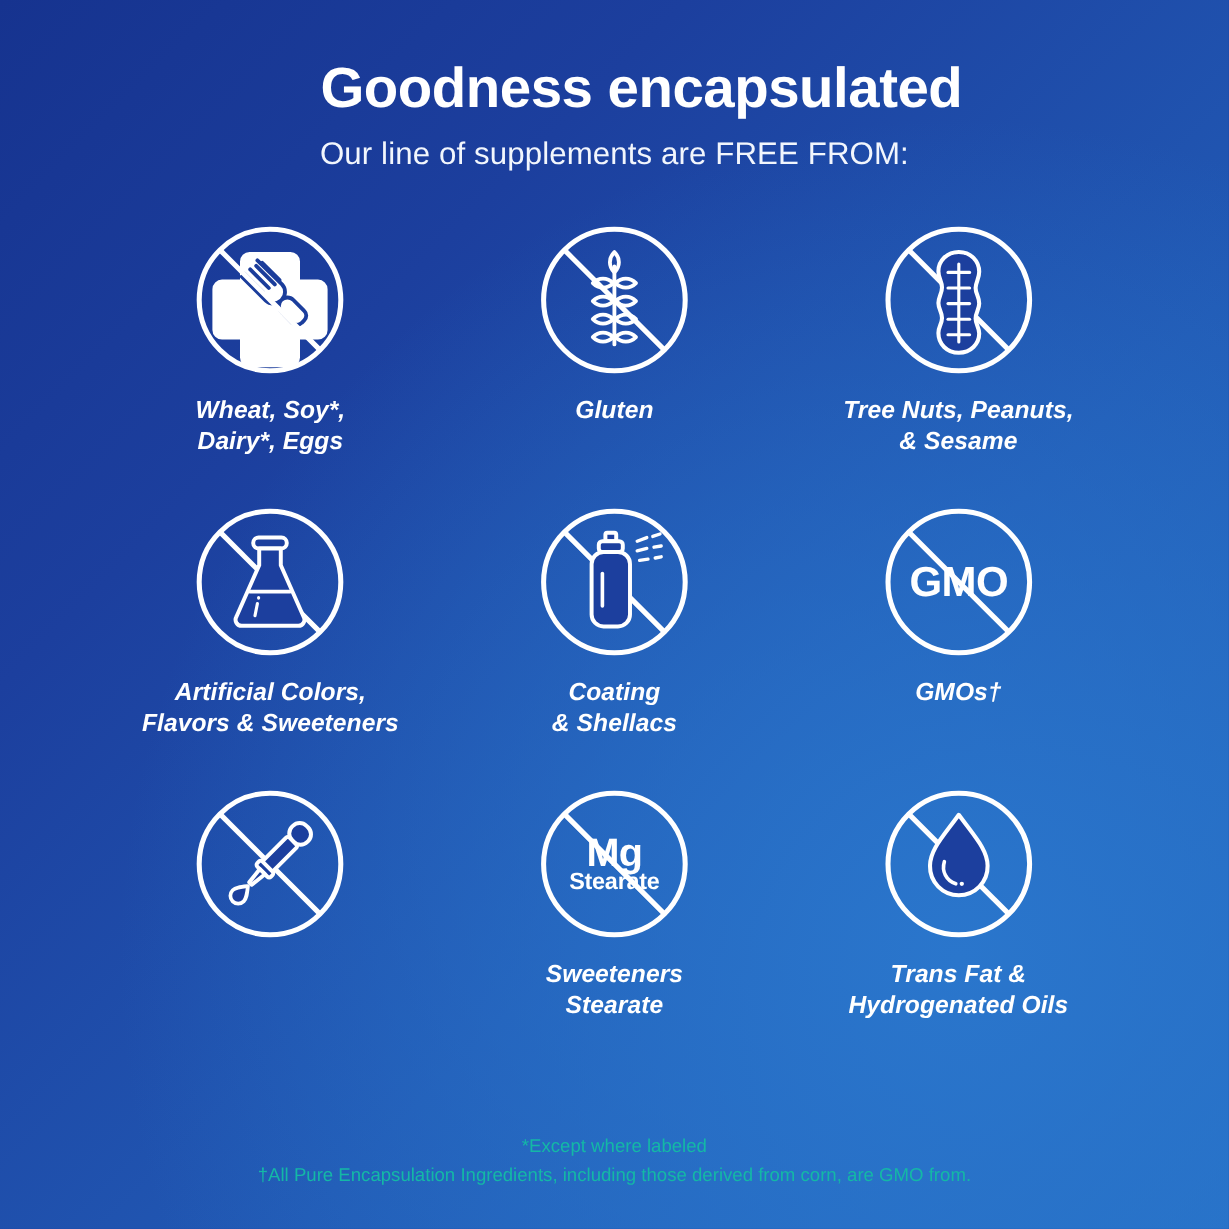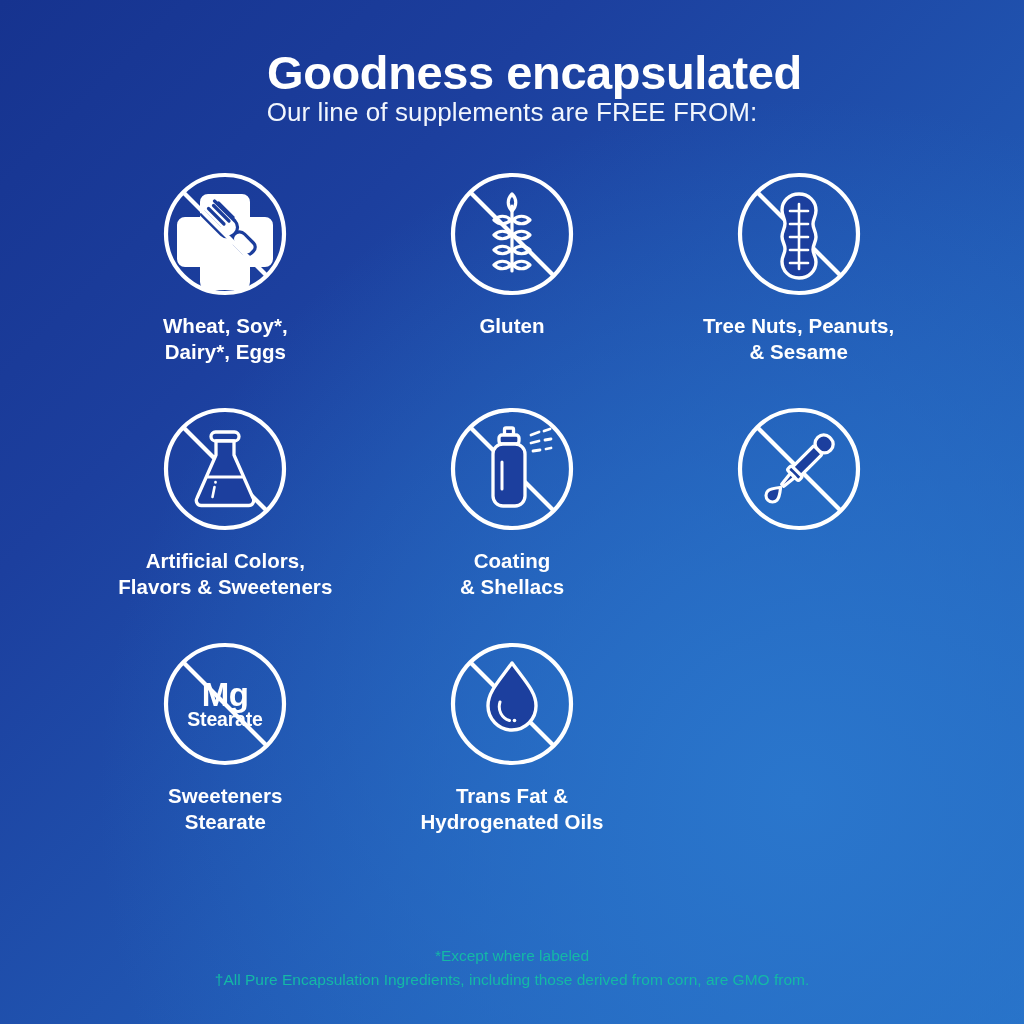--- a/index.html
+++ b/index.html
@@ -33,20 +33,21 @@
   .title {
     font-size:47px;
     font-weight:bold;
     letter-spacing:-0.4px;
     line-height:1.05;
     color:#ffffff;
     padding-left:45px;
   }
 
   .subtitle {
+    margin-top:16px;
     font-size:26px;
     font-weight:400;
     letter-spacing:0.1px;
     color:#f2f6fd;
   }
 
   
   .grid {
     margin-top:42px;
     width:860px;
@@ -72,20 +73,21 @@
 
   .cell-label {
     margin-top:15px;
     text-align:center;
     font-size:20.5px;
     font-weight:bold;
     line-height:1.24;
     color:#ffffff;
     white-space:pre-line;
     letter-spacing:0.05px;
+    font-style:italic;
   }
 
   
   .footnotes {
     position:absolute;
     left:0; right:0;
     bottom:32px;
     text-align:center;
     font-size:15.5px;
     line-height:1.55;
@@ -266,20 +268,37 @@
             <line x1="96" y1="26" x2="102" y2="24"></line>
             <line x1="97" y1="35" x2="103" y2="34"></line>
             <line x1="98" y1="44" x2="103" y2="43"></line>
           </g>
         </svg>
       </div>
       <div class="cell-label">Coating
 &amp; Shellacs</div>
     </div>
 
+    <div class="cell">
+      <div class="badge">
+        <svg viewBox="0 0 128 128">
+          <defs>
+              <clipPath id="clipCircle6">
+                <circle cx="64" cy="64" r="59"></circle>
+              </clipPath>
+            </defs>
+          <circle cx="64" cy="64" r="59" fill="none" stroke="#ffffff" stroke-width="4.2"></circle>
+          <g clip-path="url(#clipCircle6)">
+            <line x1="22" y1="22" x2="106" y2="106" stroke="#ffffff" stroke-width="4.2" stroke-linecap="round"></line>
+          </g>
+          <text class="inline-txt" x="64" y="64" text-anchor="middle" dominant-baseline="central" font-family="Liberation Sans, sans-serif" font-size="35" font-weight="bold" letter-spacing="-0.5">GMO</text>
+        </svg>
+      </div>
+      <div class="cell-label">GMOs†</div>
+    </div>
 
     <div class="cell">
       <div class="badge">
         <svg viewBox="0 0 128 128">
           <defs>
               <clipPath id="clipCircle7">
                 <circle cx="64" cy="64" r="59"></circle>
               </clipPath>
             </defs>
           <circle cx="64" cy="64" r="59" fill="none" stroke="#ffffff" stroke-width="4.2"></circle>

